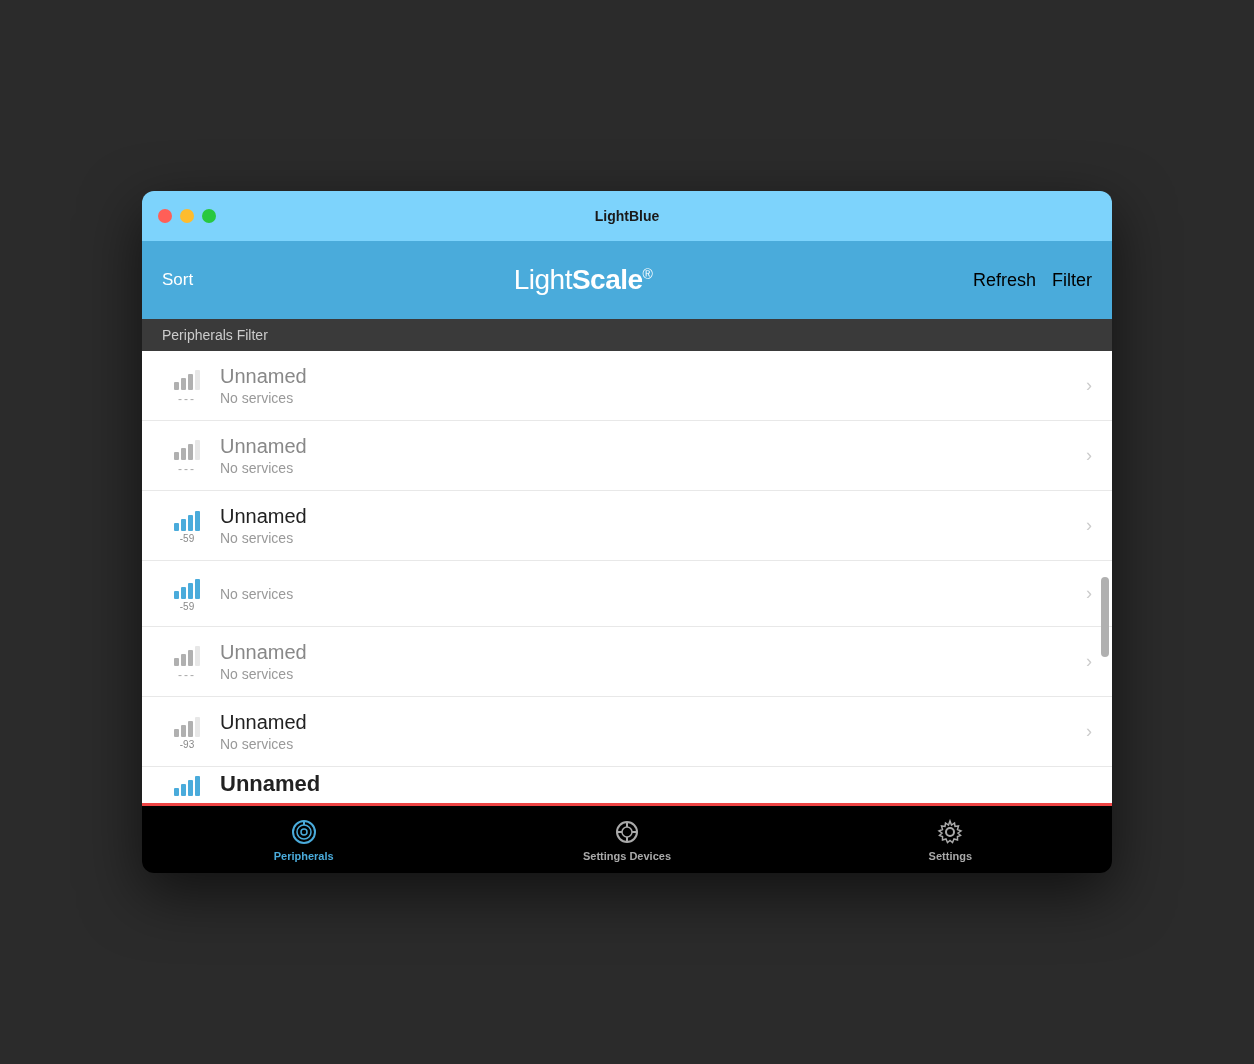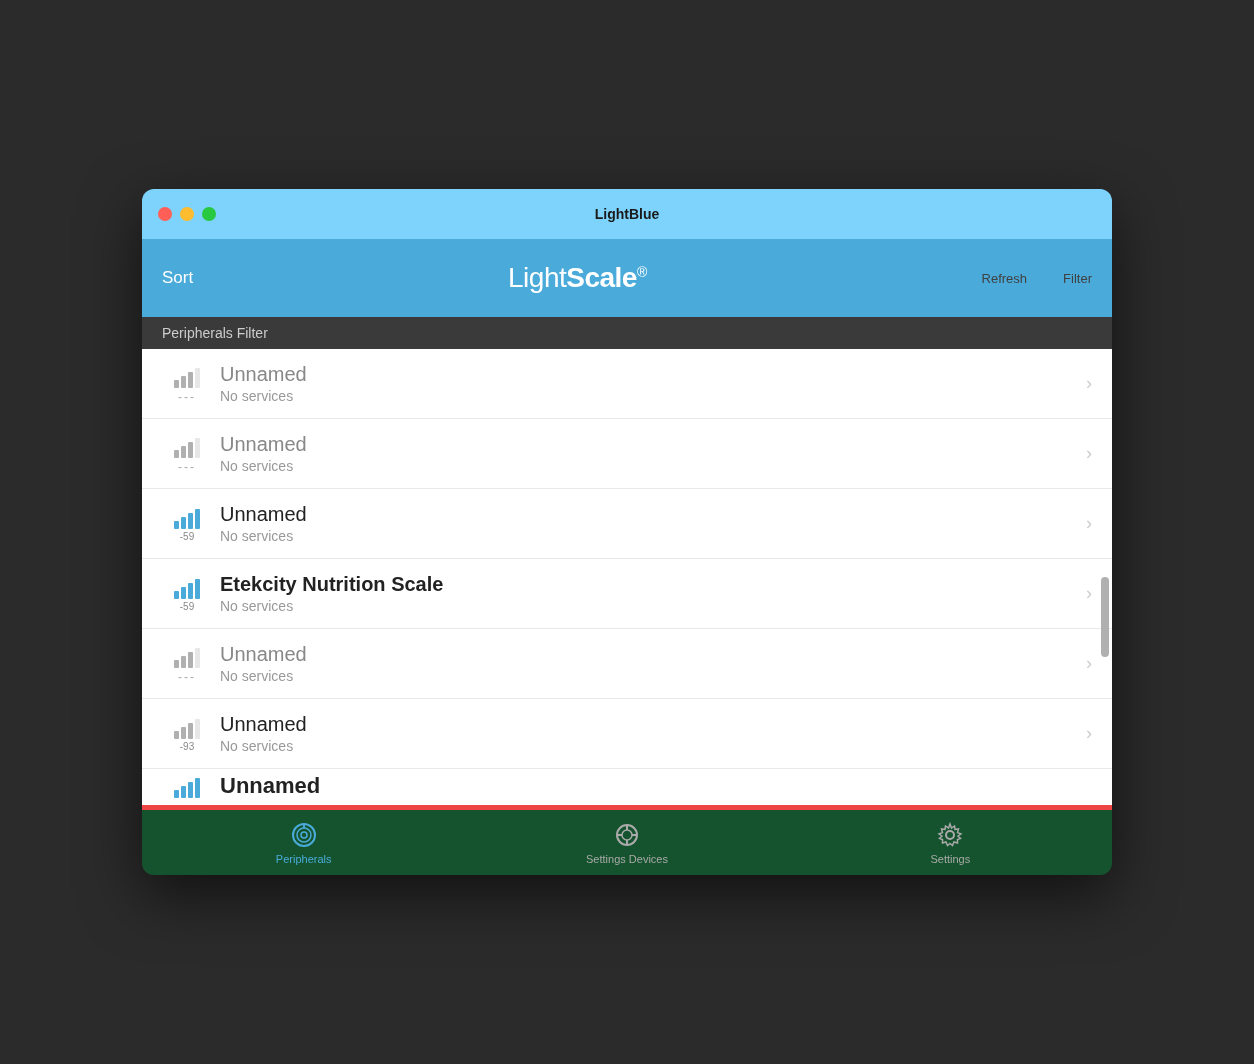--- a/index.html
+++ b/index.html
@@ -66,25 +66,24 @@
       color: #fff;
       font-weight: 700;
       letter-spacing: -0.5px;
     }
     .toolbar-logo span.light { font-weight: 300; }
     .toolbar-actions {
       display: flex;
       gap: 16px;
     }
     .toolbar-action {
-      font-size: 13px;
-      color: #404040;
+      font-size: 18px;
+      color: #000000;
       font-weight: 400;
       cursor: pointer;
-      margin-left: 20px;
     }
     .section-header {
       background: #3a3a3a;
       padding: 8px 20px;
       color: #ccc;
       font-size: 14px;
       font-weight: 500;
     }
     .peripherals-list {
       background: #fff;
@@ -167,26 +166,27 @@
     }
     .scrollbar-thumb {
       width: 8px;
       height: 80px;
       background: #b0b0b0;
       border-radius: 4px;
       position: absolute;
       top: 50%;
     }
     .tab-bar {
-      background: #14532d;
-      border-top: 5px solid #ef4444;
+      background: #000000;
+      border-top: 3px solid #ef4444;
       height: 70px;
       display: flex;
       align-items: center;
       justify-content: space-around;
+      font-weight: bold;
     }
     .tab-item {
       display: flex;
       flex-direction: column;
       align-items: center;
       gap: 4px;
       cursor: pointer;
       flex: 1;
     }
     .tab-label {
@@ -288,21 +288,20 @@
       <div class="signal-container">
         <div class="signal-icon">
           <div class="bar bar-blue" style="height:8px;"></div>
           <div class="bar bar-blue" style="height:12px;"></div>
           <div class="bar bar-blue" style="height:16px;"></div>
           <div class="bar bar-blue" style="height:20px;"></div>
         </div>
         <span class="signal-rssi">-59</span>
       </div>
       <div class="device-info">
-        <div class="device-name bold">Etekcity Nutrition Scale</div>
         <div class="device-services">No services</div>
       </div>
       <span class="chevron">›</span>
     </div>
 
     <div class="peripheral-item">
       <div class="signal-container">
         <div class="signal-icon">
           <div class="bar bar-gray" style="height:8px;"></div>
           <div class="bar bar-gray" style="height:12px;"></div>

